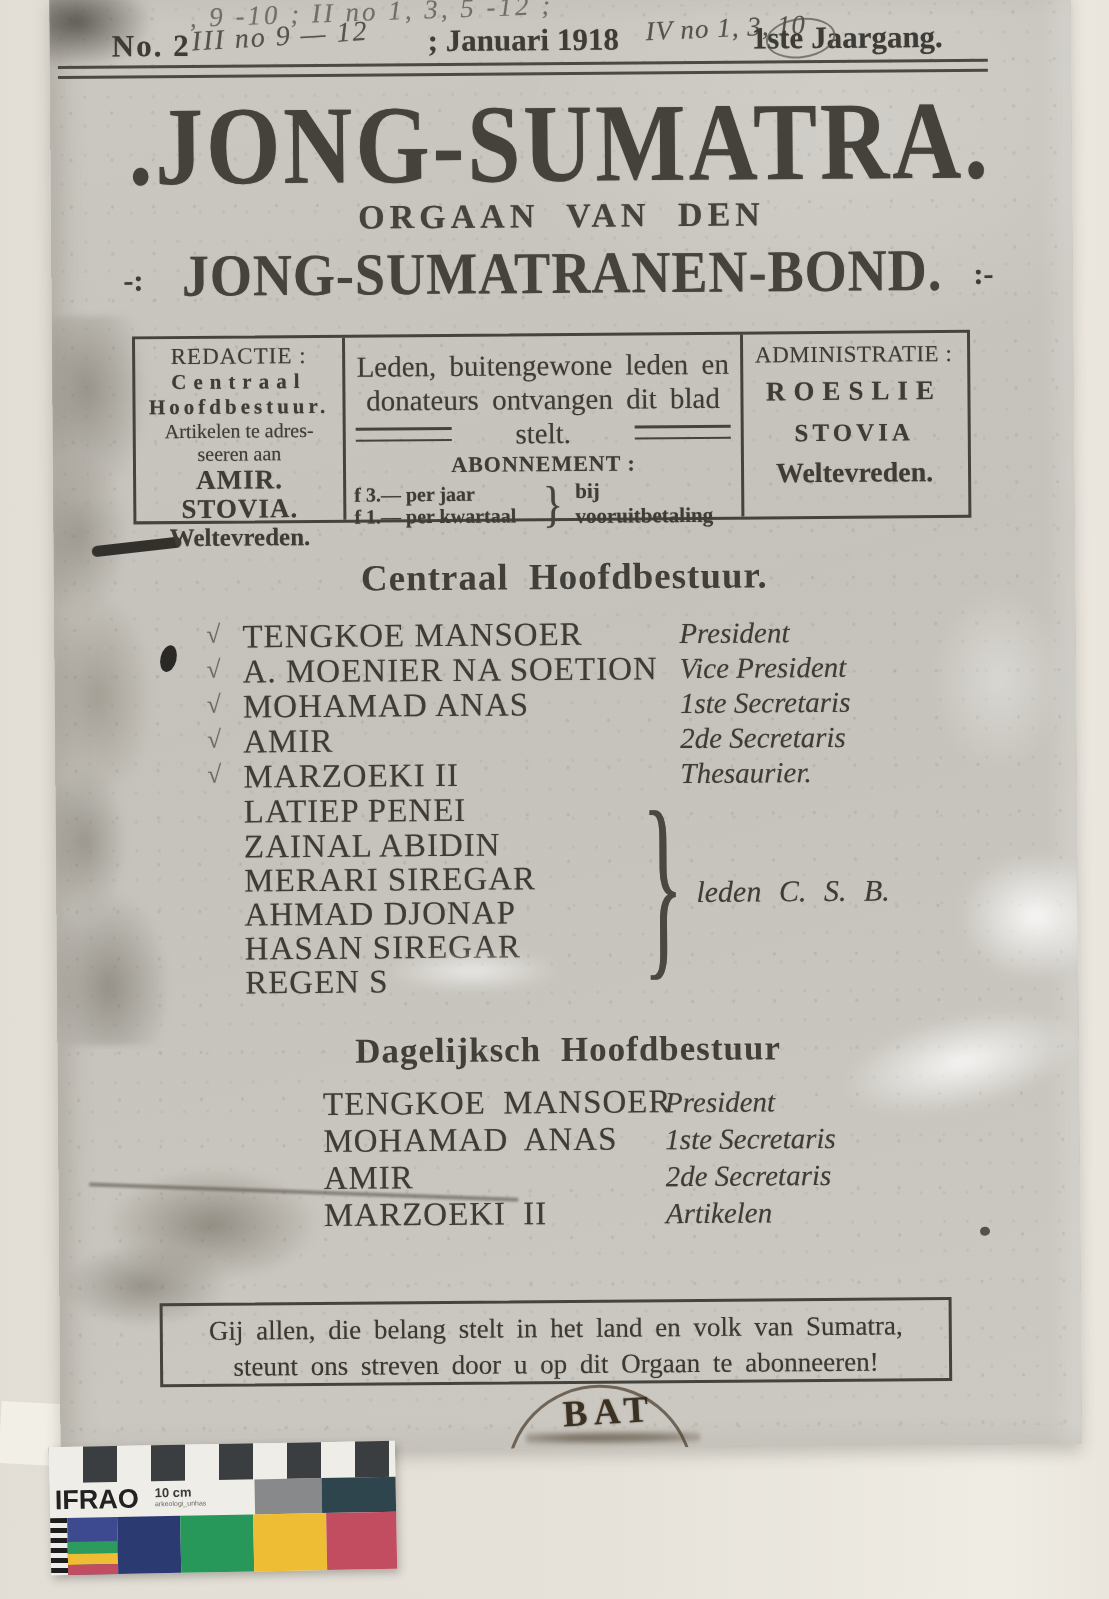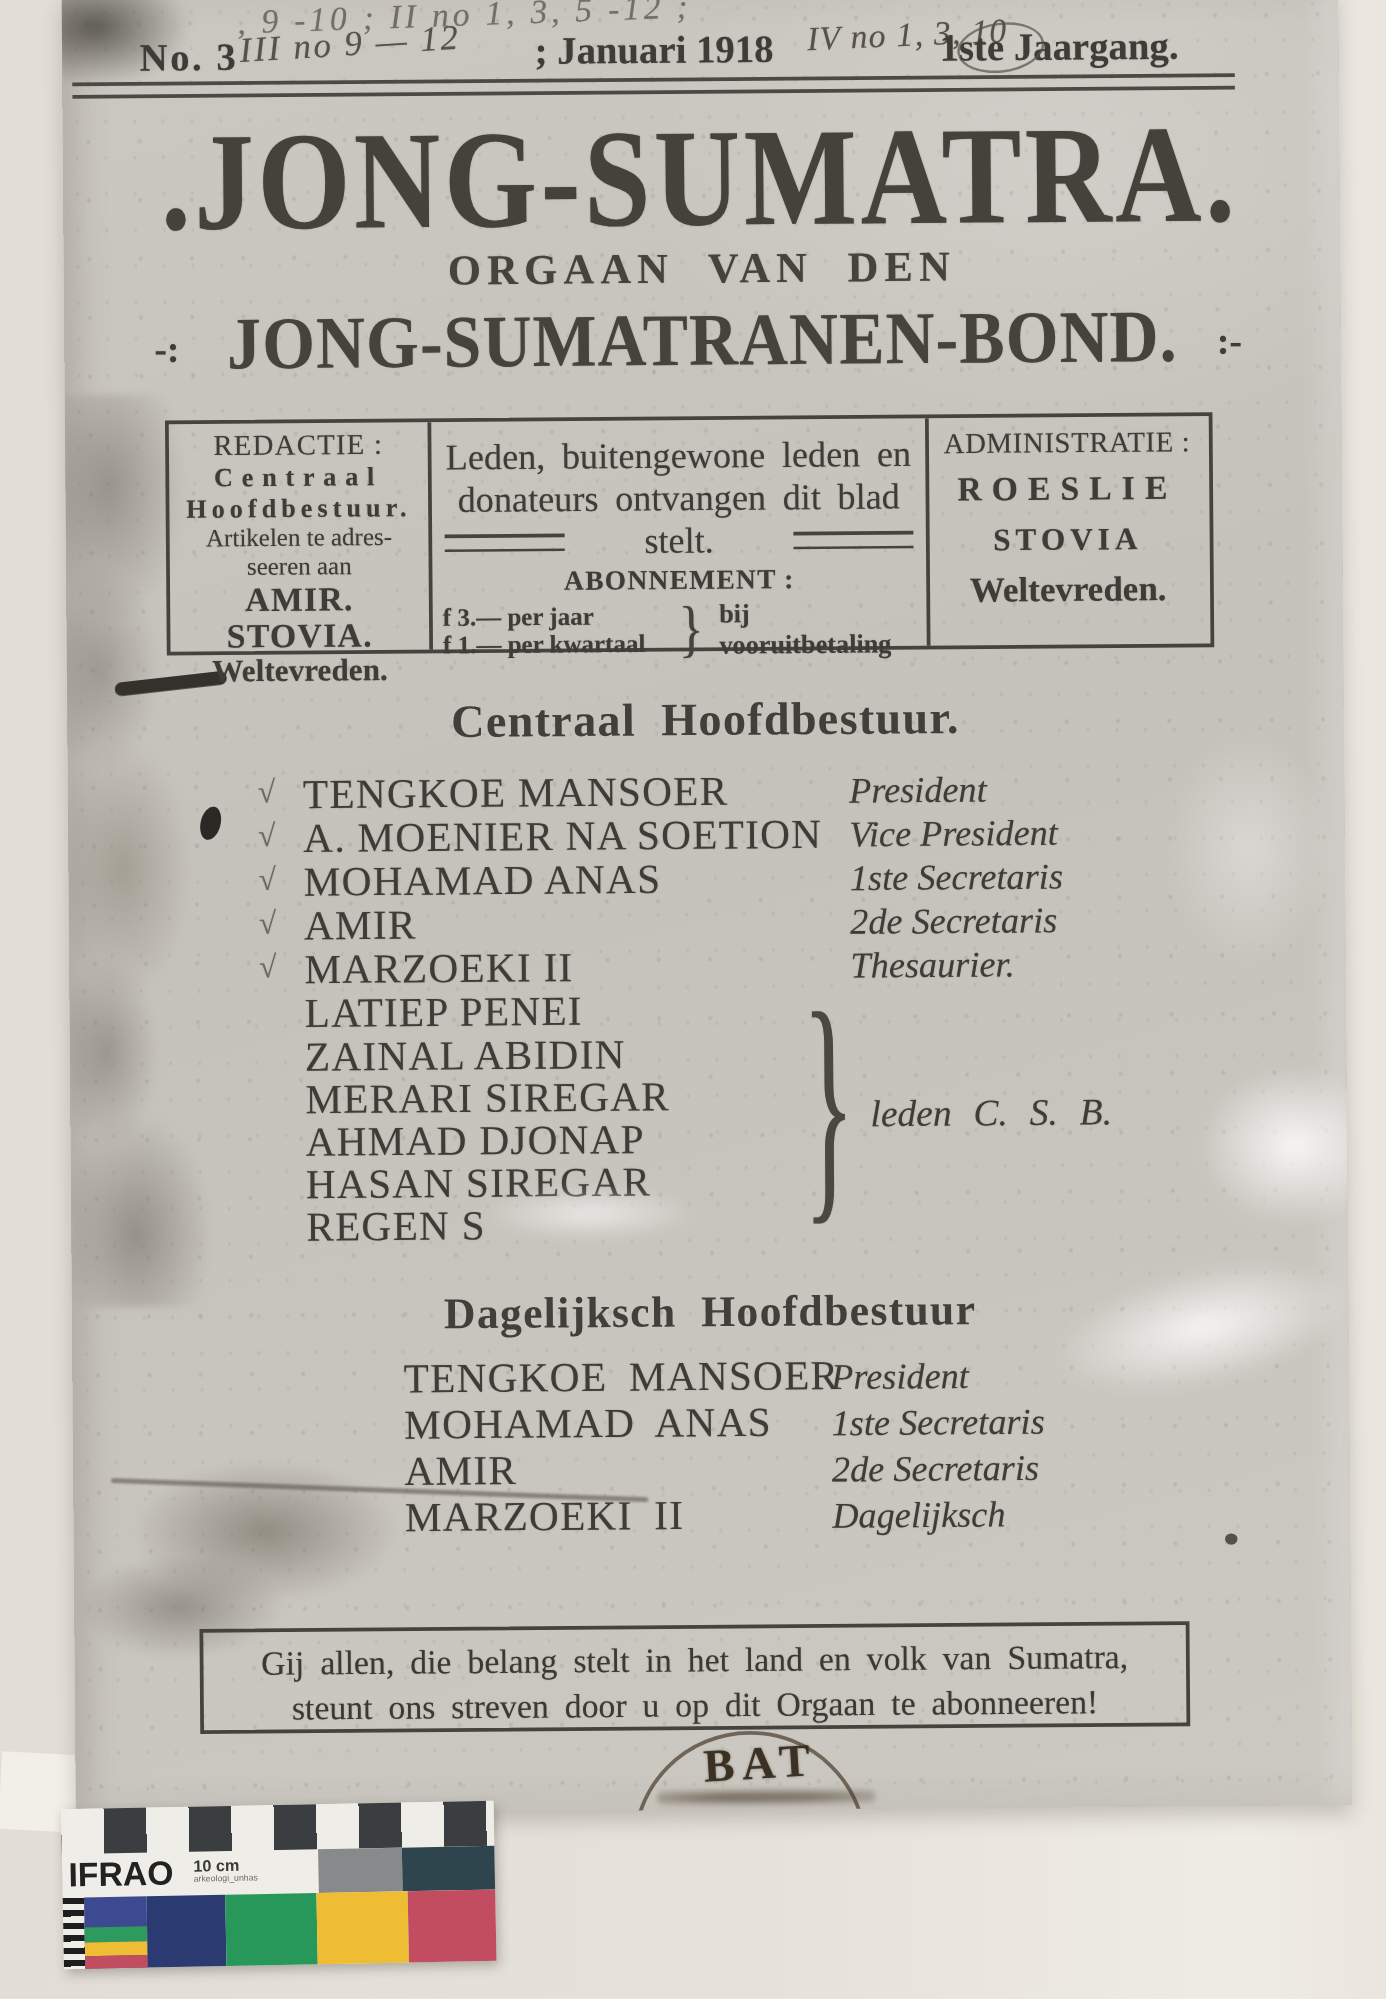--- a/index.html
+++ b/index.html
@@ -154,21 +154,21 @@
 
   <div class="abs smudge-tl"></div>
   <div class="abs edge-left"></div>
   <div class="abs stain-big"></div>
   <div class="abs crack"></div>
   <div class="abs ink-dash"></div>
   <div class="abs ink-blob"></div>
   <div class="abs dot-br"></div>
 
   <div class="abs hw hw-top">, 9 -10 ;  II  no 1, 3, 5 -12 ;</div>
-  <div class="abs ink issue-no">No.  3</div>
+  <div class="abs ink issue-no">No.  2</div>
   <div class="abs hw hw-issue">III  no 9 — 12</div>
   <div class="abs ink date">; Januari 1918</div>
   <div class="abs hw hw-volume">IV  no 1, 3, 10</div>
   <div class="abs ink volume">1ste Jaargang.</div>
   <div class="abs volume-loop"></div>
   <div class="abs head-rule"></div>
 
   <div class="abs ink main-title">.JONG-SUMATRA.</div>
   <div class="abs ink subtitle1">ORGAAN  VAN  DEN</div>
   <div class="abs ink subtitle2">JONG-SUMATRANEN-BOND.</div>
@@ -269,21 +269,21 @@
   <div class="abs d-row" style="top:1129px">
     <span class="nm ink">MOHAMAD  ANAS</span>
     <span class="rl ink">1ste  Secretaris</span>
   </div>
   <div class="abs d-row" style="top:1166px">
     <span class="nm ink">AMIR</span>
     <span class="rl ink">2de  Secretaris</span>
   </div>
   <div class="abs d-row" style="top:1203px">
     <span class="nm ink">MARZOEKI  II</span>
-    <span class="rl ink">Dagelijksch</span>
+    <span class="rl ink">Artikelen</span>
   </div>
 
   <div class="abs appeal-box">
     <div>Gij allen, die belang stelt in het land en volk van Sumatra,</div>
     <div>steunt ons streven door u op dit Orgaan te abonneeren!</div>
   </div>
 
   <div class="abs stamp-circle"></div>
   <div class="abs stamp-text">BAT</div>
   <div class="abs stamp-smudge"></div>

